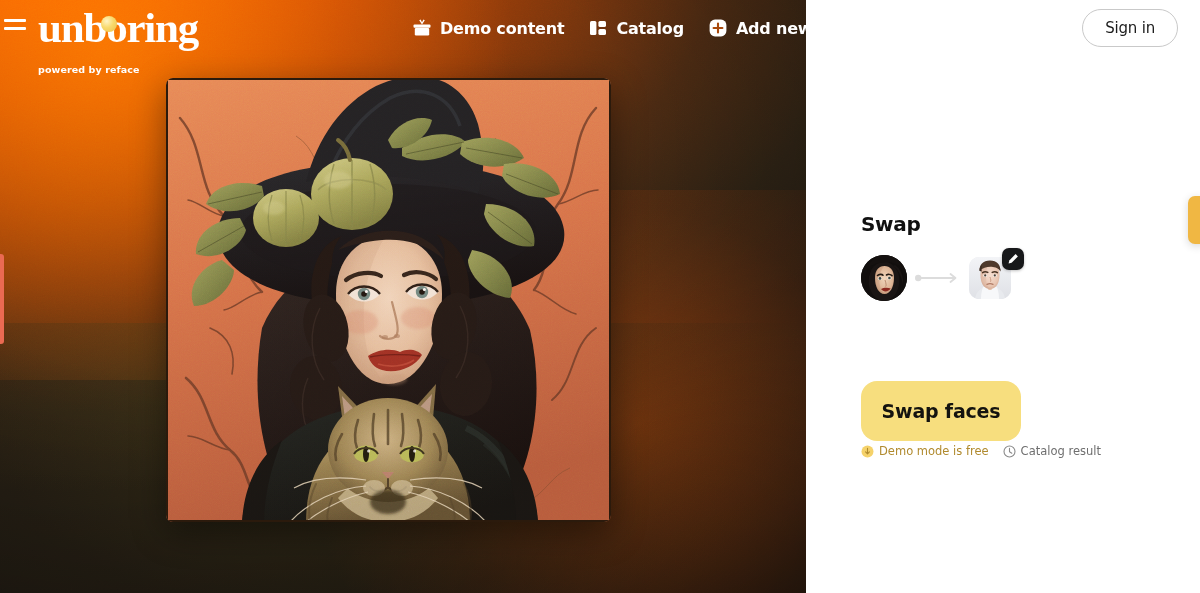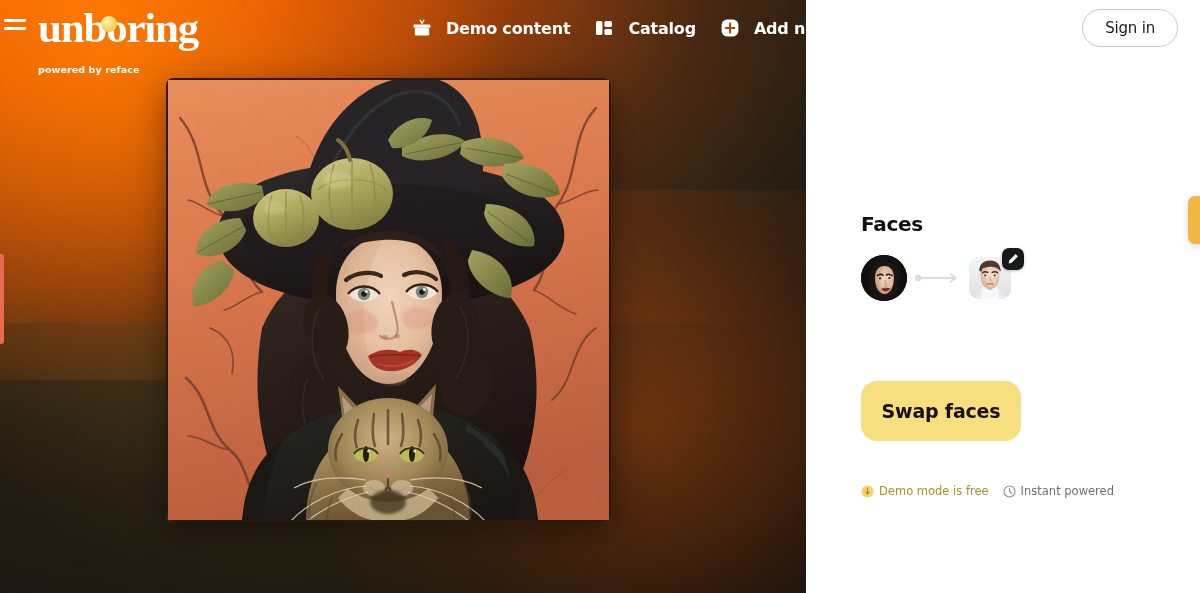--- a/index.html
+++ b/index.html
@@ -67,21 +67,21 @@
     border-radius:50%;
     background:radial-gradient(circle at 36% 32%, #fff4c4 0%, #f8d96b 45%, #e9c24e 100%);
   }
   .brand-sub {
     margin-top:16px; font-size:9.5px; font-weight:700; color:#fff; letter-spacing:.1px;
     font-family:"DejaVu Sans", sans-serif;
   }
 
   .nav { position:absolute; left:412px; top:0; height:56px; display:flex; align-items:center; gap:24px; }
   .nav-item {
-    display:flex; align-items:center; gap:14px; cursor:pointer;
+    display:flex; align-items:center; gap:8px; cursor:pointer;
     color:#fff; font-size:16px; font-weight:700; letter-spacing:-.2px;
     font-family:"DejaVu Sans", sans-serif; white-space:nowrap;
   }
   .nav-ico { width:20px; height:20px; flex:0 0 20px; display:block; }
 
   
   .art-wrap {
     position:absolute; left:166px; top:78px; width:445px; height:444px;
     border-radius:7px; overflow:hidden;
     box-shadow:0 10px 34px rgba(0,0,0,.42);
@@ -126,21 +126,21 @@
     position:absolute; left:55px; top:381px;
     width:160px; height:60px; border-radius:16px; border:none;
     background:#f7de7e; color:#14130f; cursor:pointer;
     font-size:19px; font-weight:700; font-family:"DejaVu Sans", sans-serif;
     letter-spacing:-.2px;
     display:flex; align-items:center; justify-content:center;
   }
   .meta-row {
     position:absolute; left:55px; top:444px;
     display:flex; align-items:flex-end; gap:14px;
-    font-size:11.5px; font-family:"DejaVu Sans", sans-serif;margin-top:40px;
+    font-size:11.5px; font-family:"DejaVu Sans", sans-serif;
   }
   .meta { display:flex; align-items:center; gap:5px; }
   .meta.free { color:#b08a2e; }
   .meta.instant { color:#6f6f6f; }
   .meta svg { display:block; }
 
   
   .side-tab-right {
     position:absolute; right:-6px; top:196px;
     width:18px; height:48px; border-radius:7px;
@@ -461,21 +461,21 @@
         <rect width="445" height="444" filter="url(#artgrain)" opacity=".12" style="mix-blend-mode:overlay"></rect>
         <rect width="445" height="444" fill="none" stroke="#2b1a0c" stroke-width="4"></rect>
       </svg>
     </div>
   </div>
 
   <div class="right-panel">
 
     <div class="signin-btn">Sign in</div>
 
-    <div class="faces-title">Faces</div>
+    <div class="faces-title">Swap</div>
 
     <div class="faces-row">
 
       <div class="face-src">
         <svg width="46" height="46" viewBox="0 0 46 46">
           <defs>
             <radialGradient id="tskin" cx="50%" cy="45%" r="62%">
               <stop offset="0%" stop-color="#f0d6bc"></stop>
               <stop offset="70%" stop-color="#dcb394"></stop>
               <stop offset="100%" stop-color="#b98a6c"></stop>
@@ -556,20 +556,20 @@
           <circle cx="6.5" cy="6.5" r="6" fill="#f5d26a"></circle>
           <path d="M6.5 3.4 V8.6 M4.6 6.8 L6.5 8.8 L8.4 6.8" stroke="#b08a2e" stroke-width="1.1" fill="none" stroke-linecap="round" stroke-linejoin="round"></path>
         </svg>
         <span>Demo mode is free</span>
       </div>
       <div class="meta instant">
         <svg width="13" height="13" viewBox="0 0 13 13">
           <circle cx="6.5" cy="6.5" r="5.5" fill="none" stroke="#8a8a8a" stroke-width="1.1"></circle>
           <path d="M6.5 3.4 V6.7 L8.8 8.2" stroke="#8a8a8a" stroke-width="1.1" fill="none" stroke-linecap="round" stroke-linejoin="round"></path>
         </svg>
-        <span>Instant powered</span>
+        <span>Catalog result</span>
       </div>
     </div>
 
     <div class="side-tab-right"></div>
   </div>
 
 </div>
 
 </body></html>

